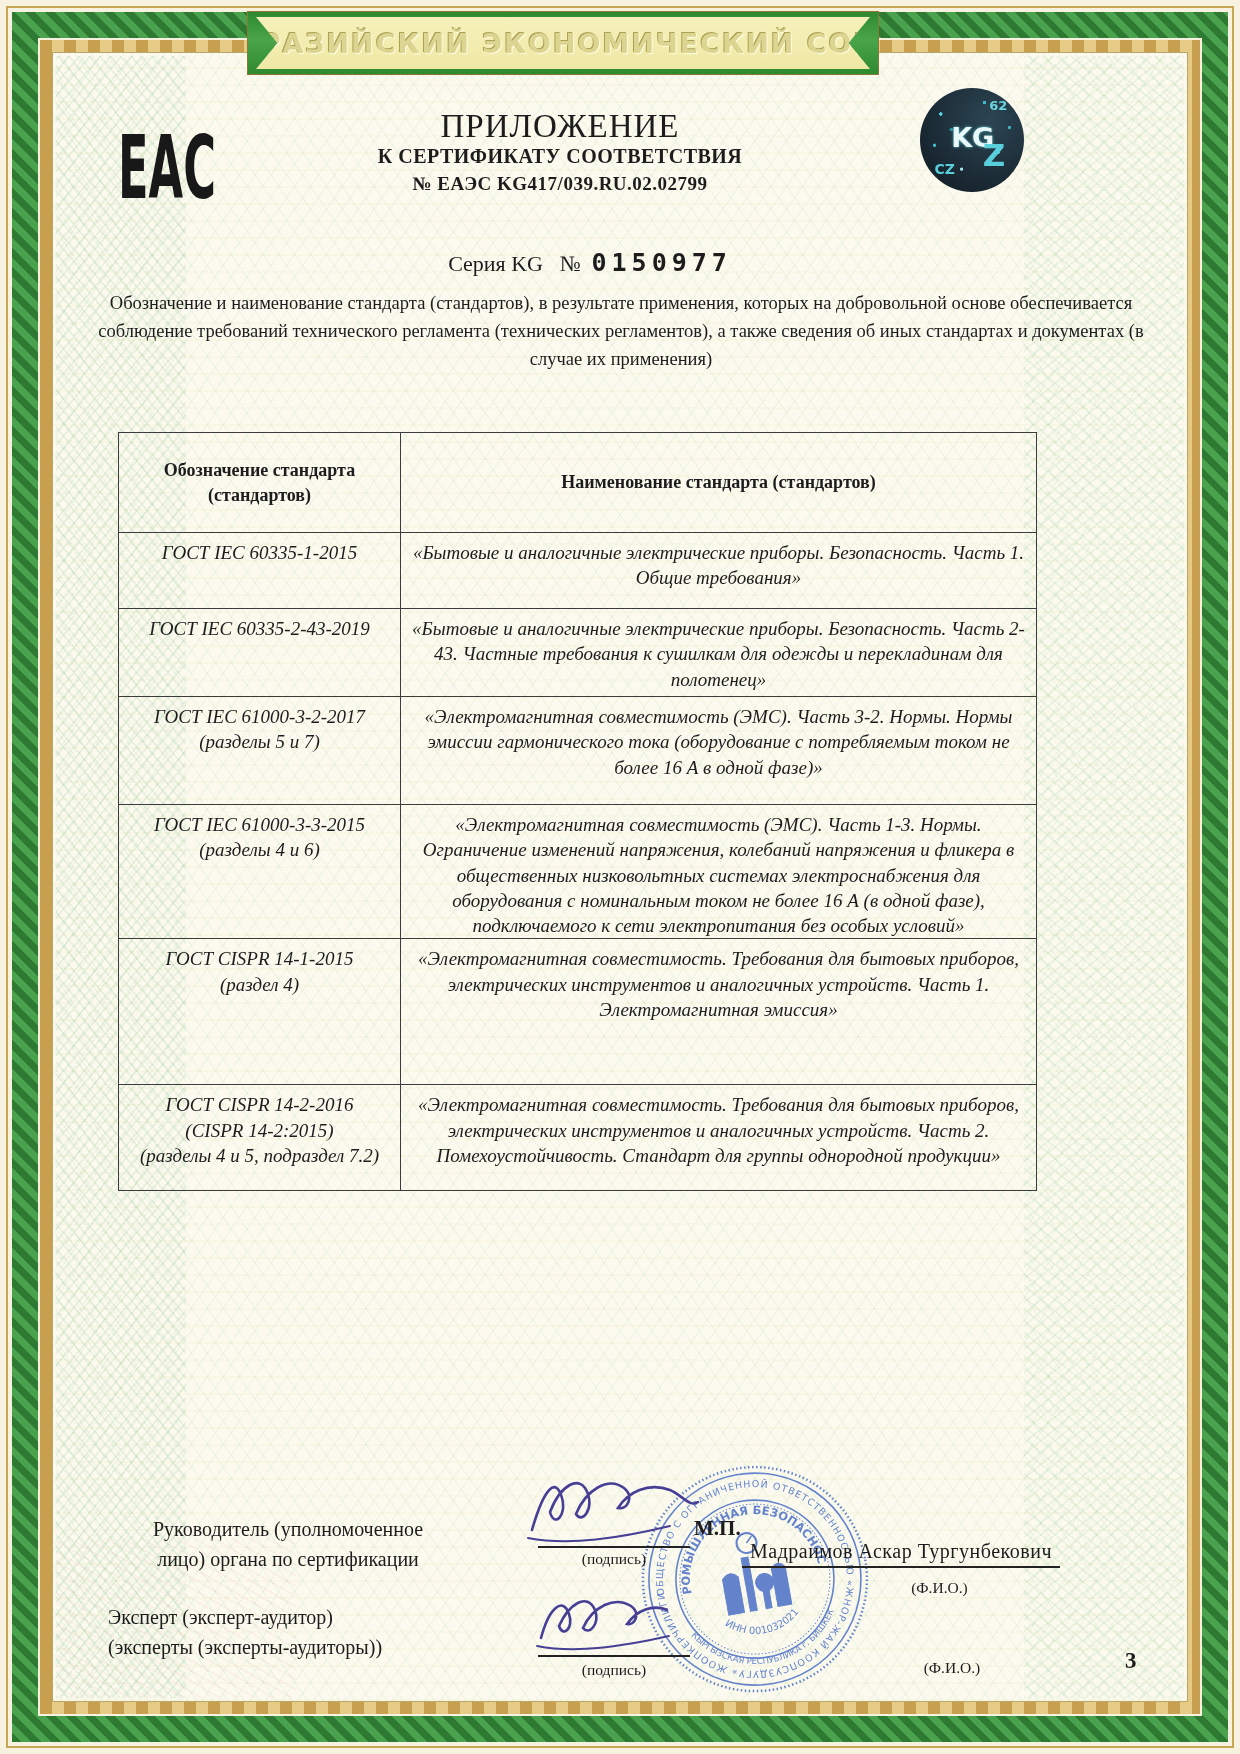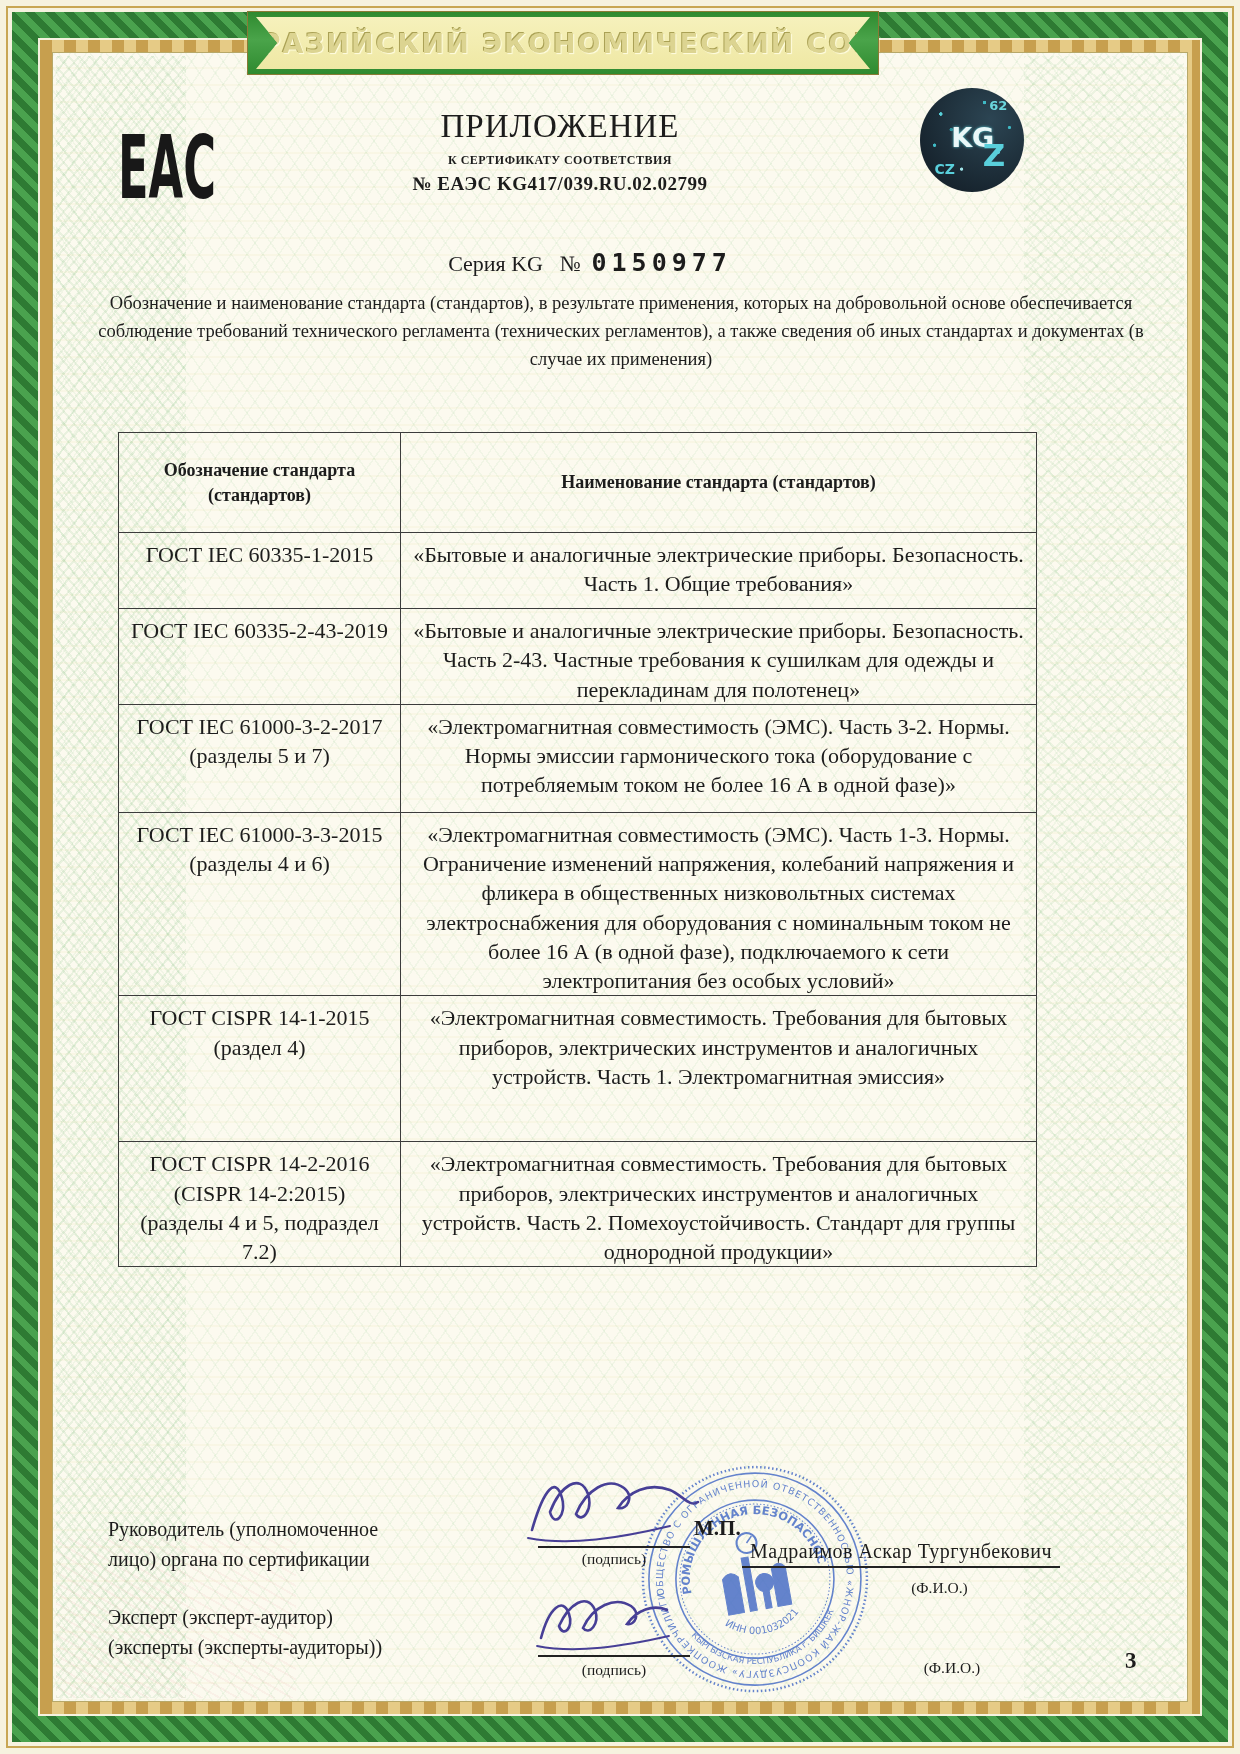--- a/index.html
+++ b/index.html
@@ -29,21 +29,21 @@
      background:linear-gradient(#2f8a2f,#4aa44a 45%,#2f8a2f);box-shadow:0 0 0 1px #8a7a35;}
   .banner-ribbon{position:absolute;inset:5px 8px;background:linear-gradient(#f6f1bc,#efe8a4);
      clip-path:polygon(0 0,100% 0,96.5% 50%,100% 100%,0 100%,3.5% 50%);
      display:flex;align-items:center;justify-content:center;}
   .banner-title{font-family:"DejaVu Sans",sans-serif;font-weight:bold;font-size:27px;letter-spacing:2px;
      color:#dcd491;text-shadow:-1px -1px 0 #aaa155,1px 1px 1px #fffde2;white-space:nowrap;}
   
   .eac-logo{position:absolute;left:118px;top:122px;z-index:3;}
   .title-block{position:absolute;left:260px;top:108px;width:600px;text-align:center;z-index:3;}
   .doc-title{font-size:33px;letter-spacing:1px;}
-  .doc-subtitle{font-size:12px;font-weight:bold;margin-top:8px;letter-spacing:.5px;}
+  .doc-subtitle{font-size:20px;font-weight:bold;margin-top:0;letter-spacing:.5px;}
   .doc-number{font-size:19px;font-weight:bold;margin-top:5px;letter-spacing:.5px;}
   .hologram{position:absolute;left:920px;top:88px;width:104px;height:104px;border-radius:50%;z-index:3;
      background:
        radial-gradient(circle 2px at 20% 25%, #57cfd8 0 1.5px, transparent 2px),
        radial-gradient(circle 2px at 75% 62%, #57cfd8 0 1.5px, transparent 2px),
        radial-gradient(circle 2px at 40% 78%, #9fe3e8 0 1.2px, transparent 2px),
        radial-gradient(circle 2px at 62% 14%, #3fb9c4 0 1.5px, transparent 2px),
        radial-gradient(circle 2px at 86% 38%, #3fb9c4 0 1.2px, transparent 2px),
        radial-gradient(circle 2px at 14% 55%, #3fb9c4 0 1.4px, transparent 2px),
        radial-gradient(circle 2px at 30% 40%, #2b8f9a 0 1.4px, transparent 2px),
@@ -54,31 +54,31 @@
   .holo-z{top:47%;right:18%;font-size:31px;color:#59cfdb;}
   .holo-cz{bottom:14%;left:14%;font-size:14px;color:#59cfdb;}
   .series-line{position:absolute;left:290px;top:248px;width:600px;text-align:center;z-index:3;font-size:22px;}
   .series-number{font-family:"DejaVu Sans Mono",monospace;font-weight:bold;font-size:25px;letter-spacing:5px;}
   .intro{position:absolute;left:98px;top:290px;width:1046px;text-align:center;font-size:18.5px;line-height:1.5;z-index:3;}
   
   .std-table{position:absolute;left:118px;top:432px;width:919px;border-collapse:collapse;table-layout:fixed;z-index:3;border-radius:10px;}
   .std-table th,.std-table td{border:1.8px solid #3c3c3c;text-align:center;
      font-family:"Liberation Serif",serif;}
   .std-table th{font-size:18px;font-weight:bold;vertical-align:middle;line-height:1.35;}
-  .std-table td{font-size:22px;vertical-align:top;padding:7px 10px 0;line-height:1.33;}
+  .std-table td{font-size:19px;vertical-align:top;padding:7px 10px 0;line-height:1.33;font-style:italic;}
   .std-table thead tr{height:100px;}
   .std-table tbody tr:nth-child(1){height:76px;}
   .std-table tbody tr:nth-child(2){height:88px;}
   .std-table tbody tr:nth-child(3){height:108px;}
   .std-table tbody tr:nth-child(4){height:104px;}
   .std-table tbody tr:nth-child(5){height:146px;}
   .std-table tbody tr:nth-child(6){height:106px;}
   .std-table tbody tr:nth-child(7){height:102px;}
   
-  .lbl-head{position:absolute;left:108px;top:1514px;width:360px;font-size:20px;line-height:1.5;z-index:4;}
+  .lbl-head{position:absolute;left:108px;top:1514px;width:360px;font-size:20px;line-height:1.5;z-index:4;text-align:center;}
   .lbl-expert{position:absolute;left:108px;top:1602px;width:380px;font-size:20px;line-height:1.5;z-index:4;}
   .sig-svg{position:absolute;z-index:5;}
   .sig1{left:520px;top:1468px;}
   .sig2{left:523px;top:1580px;}
   .sig-line{position:absolute;width:152px;border-top:2px solid #222;z-index:4;}
   .sig-line1{left:538px;top:1546px;}
   .sig-line2{left:538px;top:1655px;}
   .sig-caption{position:absolute;width:152px;text-align:center;font-size:15.5px;z-index:6;}
   .cap-sign1{left:538px;top:1550px;}
   .cap-sign2{left:538px;top:1661px;}

